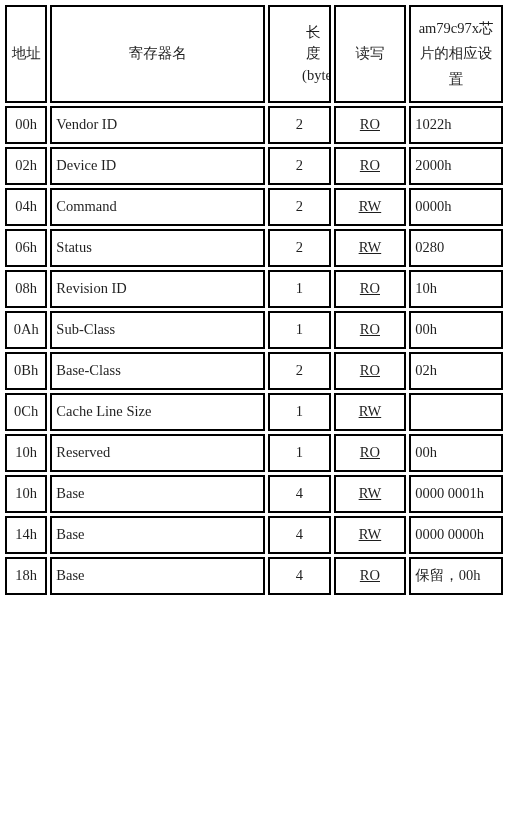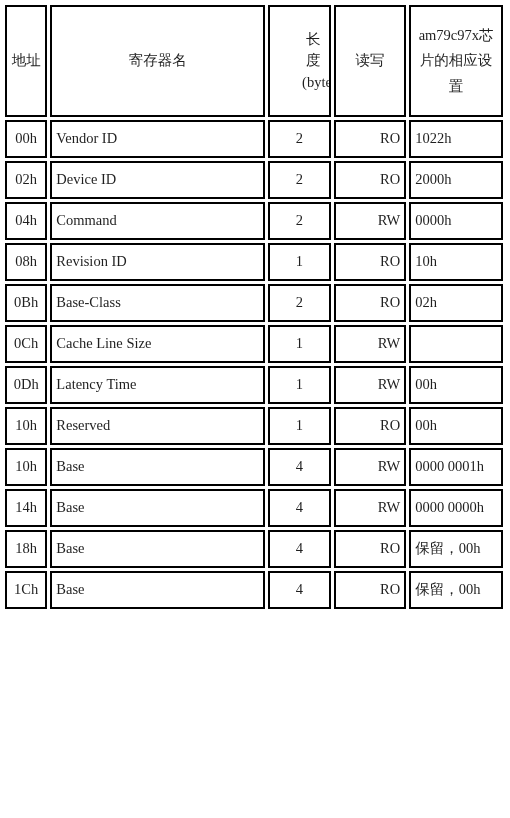--- a/index.html
+++ b/index.html
@@ -52,31 +52,31 @@
   col.c-set   { width: 93px; }
 
   
   thead th {
     height: 94px;
     text-align: center;
   }
   thead th.h-len .hl { display: block; margin-left: 28px; }
   thead th.h-set {
     line-height: 1.75;
-    padding: 7px 6px;
+    padding: 0 6px;
   }
 
   
   tbody td {
     height: 34px;
   }
   td.addr { text-align: center; }
   td.name { text-align: left; padding-left: 7px; margin-top: 46px; }
   td.len  { text-align: center; }
-  td.rw   { text-align: right; }
+  td.rw   { text-align: center; text-decoration: underline; }
   td.set  { text-align: left; }
 </style>
 </head>
 <body>
 
 <div class="page">
 
   <table class="reg-table">
     <colgroup>
       <col class="c-addr">
@@ -113,46 +113,53 @@
           <td class="set">2000h</td>
         </tr>
         <tr>
           <td class="addr">04h</td>
           <td class="name">Command</td>
           <td class="len">2</td>
           <td class="rw">RW</td>
           <td class="set">0000h</td>
         </tr>
         <tr>
+          <td class="addr">06h</td>
+          <td class="name">Status</td>
+          <td class="len">2</td>
+          <td class="rw">RW</td>
+          <td class="set">0280</td>
+        </tr>
+        <tr>
           <td class="addr">08h</td>
           <td class="name">Revision ID</td>
           <td class="len">1</td>
           <td class="rw">RO</td>
           <td class="set">10h</td>
+        </tr>
+        <tr>
+          <td class="addr">0Ah</td>
+          <td class="name">Sub-Class</td>
+          <td class="len">1</td>
+          <td class="rw">RO</td>
+          <td class="set">00h</td>
         </tr>
         <tr>
           <td class="addr">0Bh</td>
           <td class="name">Base-Class</td>
           <td class="len">2</td>
           <td class="rw">RO</td>
           <td class="set">02h</td>
         </tr>
         <tr>
           <td class="addr">0Ch</td>
           <td class="name">Cache Line Size</td>
           <td class="len">1</td>
           <td class="rw">RW</td>
           <td class="set"></td>
-        </tr>
-        <tr>
-          <td class="addr">0Dh</td>
-          <td class="name">Latency Time</td>
-          <td class="len">1</td>
-          <td class="rw">RW</td>
-          <td class="set">00h</td>
         </tr>
         <tr>
           <td class="addr">10h</td>
           <td class="name">Reserved</td>
           <td class="len">1</td>
           <td class="rw">RO</td>
           <td class="set">00h</td>
         </tr>
         <tr>
           <td class="addr">10h</td>
@@ -168,23 +175,16 @@
           <td class="rw">RW</td>
           <td class="set">0000 0000h</td>
         </tr>
         <tr>
           <td class="addr">18h</td>
           <td class="name">Base</td>
           <td class="len">4</td>
           <td class="rw">RO</td>
           <td class="set">保留，00h</td>
         </tr>
-        <tr>
-          <td class="addr">1Ch</td>
-          <td class="name">Base</td>
-          <td class="len">4</td>
-          <td class="rw">RO</td>
-          <td class="set">保留，00h</td>
-        </tr>
       </tbody>
   </table>
 
 </div>
 
 </body></html>

